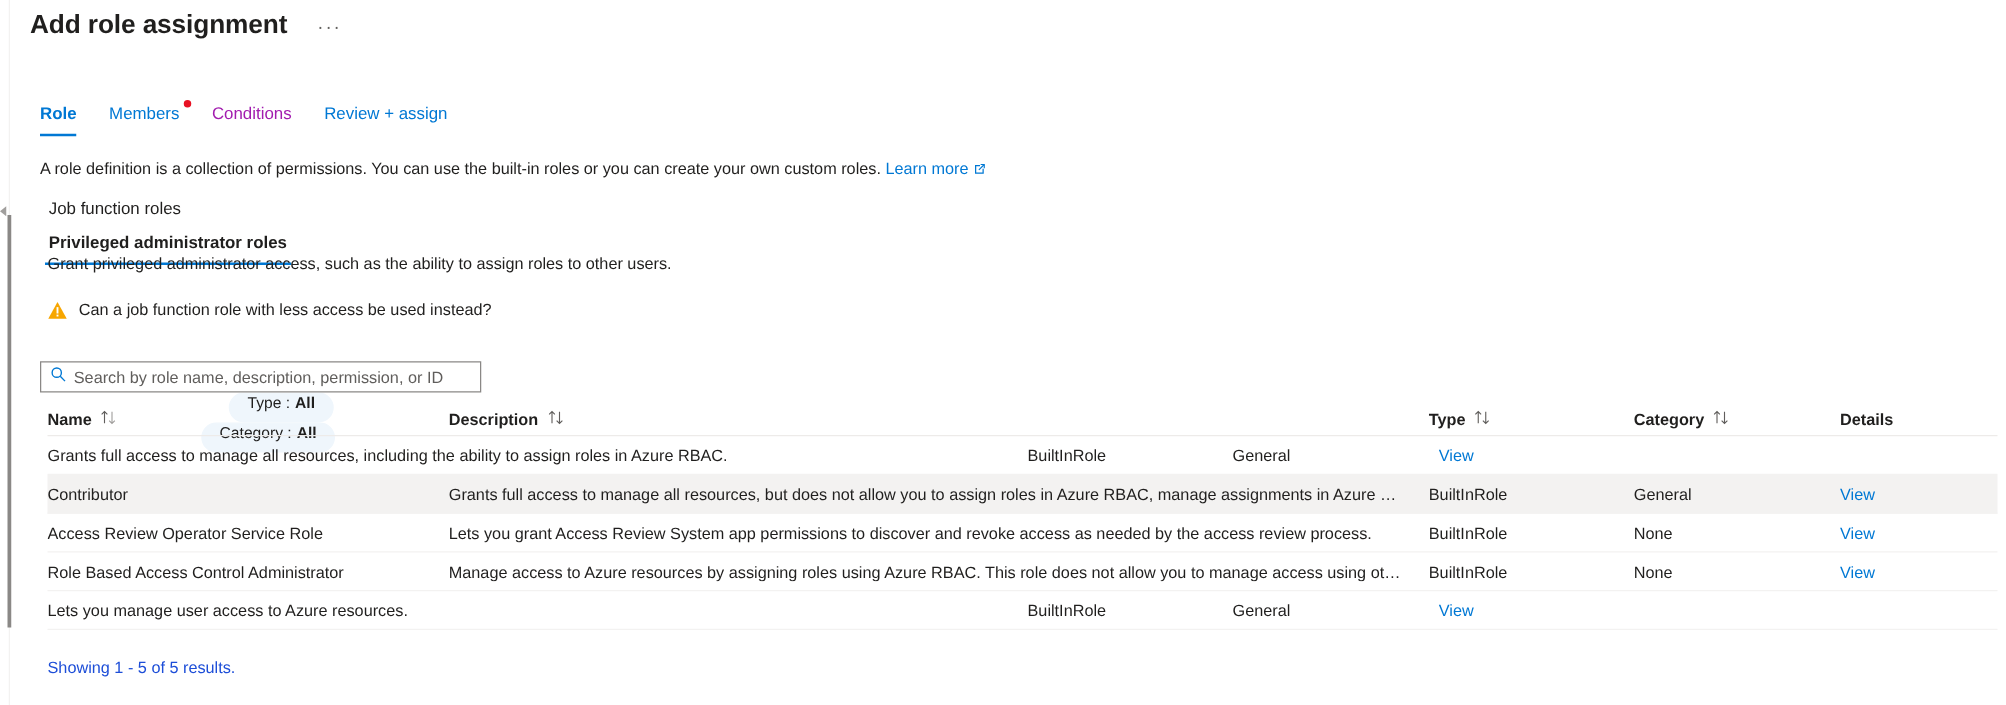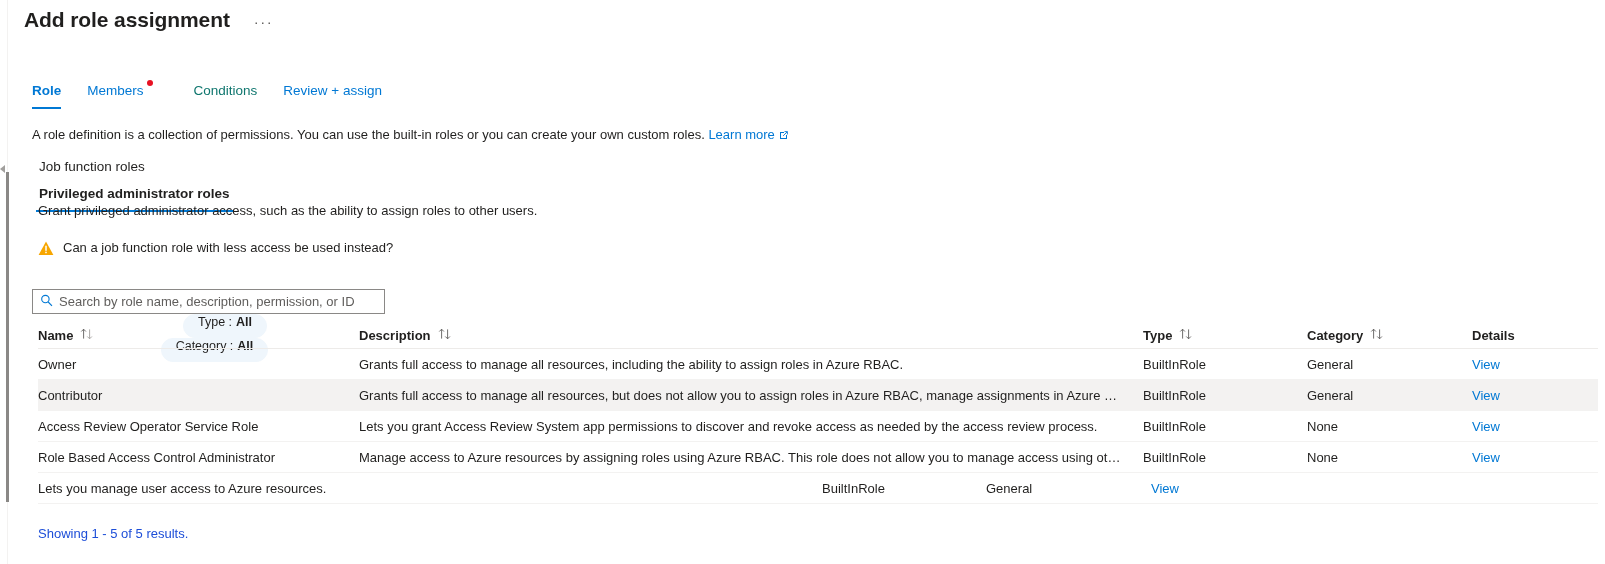--- a/index.html
+++ b/index.html
@@ -67,21 +67,21 @@
     cursor: pointer;
     white-space: nowrap;
     line-height: 18px;
   }
   .pivot-item.selected { color: #0078d4; font-weight: 600; }
   .pivot-item.selected::after {
     content: ""; position: absolute; left: 0; right: 0; bottom: 0;
     height: 2px; background: #0078d4;
   }
   .pivot-item.link { color: #0078d4; }
-  .pivot-item.disabled { color: #0f766e; cursor: default; margin-left: 24px; }
+  .pivot-item.disabled { color: #a21caf; cursor: default; }
   .dot-badge {
     position: absolute; right: -9px; top: -2px;
     width: 6px; height: 6px; border-radius: 50%;
     background: #e81123;
   }
 
   
   .intro {
     position: absolute; left: 10px; top: 126px;
     font-size: 13px; color: #201f1e; line-height: 18px;
@@ -299,21 +299,20 @@
                 <path d="M3.6 1.2v9.4M1.3 3.5 3.6 1.2 5.9 3.5" stroke="#605e5c" stroke-width="0.9" fill="none"></path>
                 <path d="M9.6 10.8V1.4M7.3 8.5 9.6 10.8 11.9 8.5" stroke="#605e5c" stroke-width="0.9" fill="none"></path>
               </svg></span>
         </div>
         <div class="cell c-det">
           <span>Details</span>
         </div>
       </div>
 
       <div class="grid-row grid-body-row">
-        <div class="cell c-name">Owner</div>
         <div class="cell c-desc">Grants full access to manage all resources, including the ability to assign roles in Azure RBAC.</div>
         <div class="cell c-type">BuiltInRole</div>
         <div class="cell c-cat">General</div>
         <div class="cell c-det">
           <a class="view-link">View</a>
         </div>
       </div>
 
       <div class="grid-row grid-body-row alt">
         <div class="cell c-name">Contributor</div>

